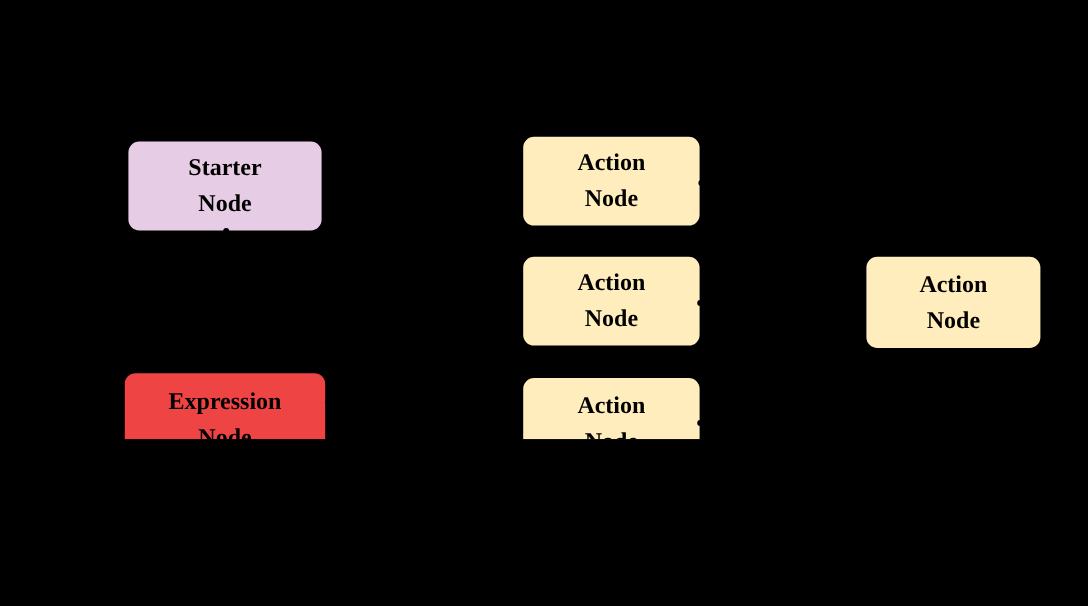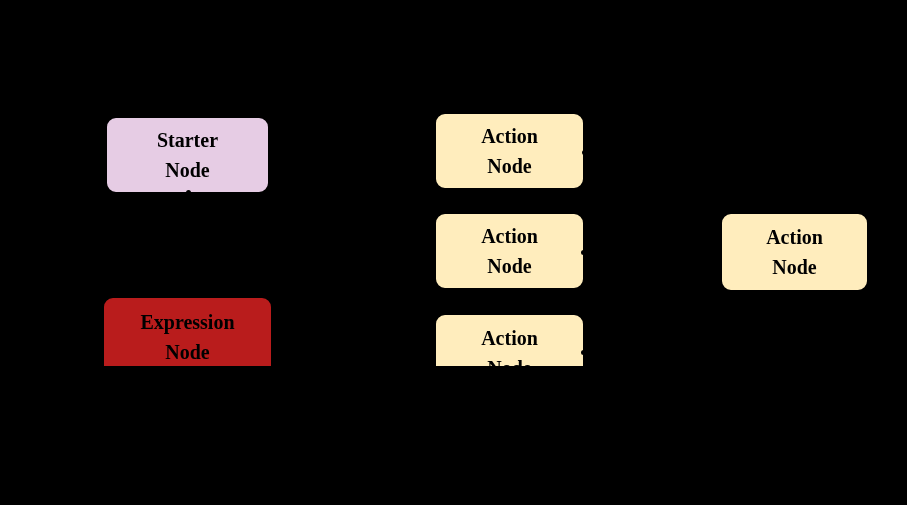--- a/index.html
+++ b/index.html
@@ -29,21 +29,21 @@
     line-height: 30px;
     color: #000000;
     white-space: pre-line;
     z-index: 1;
   }
   .starter    { left: 105px; top: 116px; width: 165px; height: 78px; background: #e6cce4; }
   .action-1   { left: 434px; top: 112px; width: 151px; height: 78px; background: #ffedbd; }
   .action-2   { left: 434px; top: 212px; width: 151px; height: 78px; background: #ffedbd; }
   .action-3   { left: 434px; top: 313px; width: 151px; height: 79px; background: #ffedbd; }
   .action-4   { left: 720px; top: 212px; width: 149px; height: 80px; background: #ffedbd; }
-  .expression { left: 102px; top: 296px; width: 171px; height: 81px; background: #b91c1c; }
+  .expression { left: 102px; top: 309px; width: 171px; height: 81px; background: #ef4444; }
   .dot {
     position: absolute;
     width: 5px;
     height: 5px;
     border-radius: 50%;
     background: #000000;
     z-index: 2;
   }
   .dot-starter-bottom   { left: 186px; top: 190px; }
   .dot-expression-top   { left: 186px; top: 293px; }

